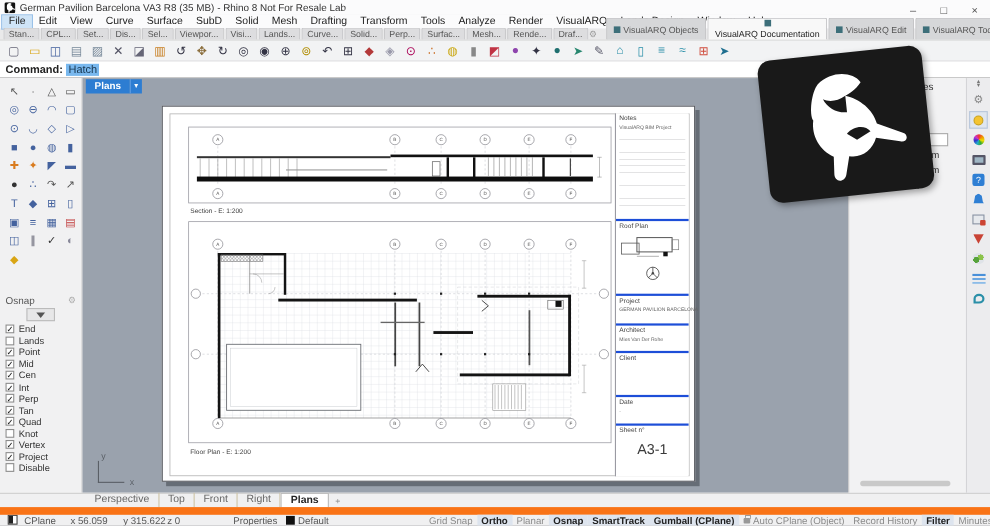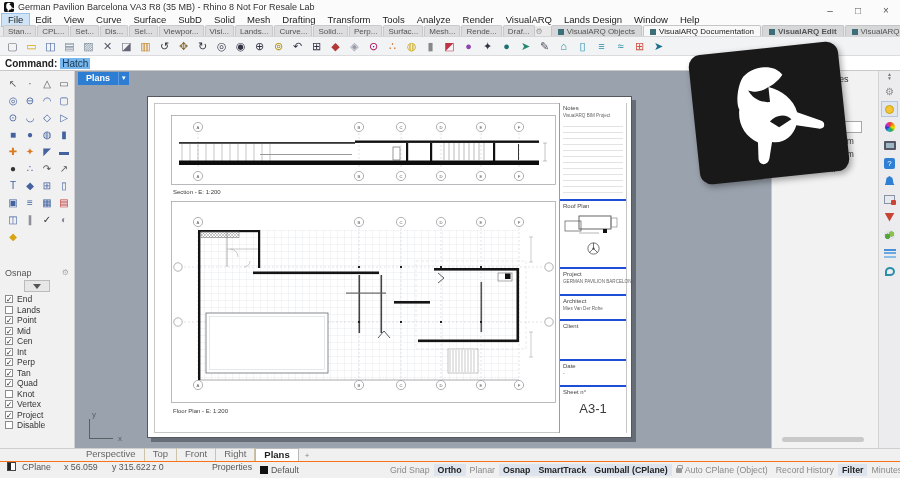--- a/index.html
+++ b/index.html
@@ -21,21 +21,21 @@
   .mi { padding:0 6px; line-height:12px; }
   .mi[data-state="hl"] { background:#cfe4f7; outline:1px solid #9ac1e8; }
 
   
   .tabrow { height:11px; background:#e9e9ea; display:flex; align-items:flex-end; font-size:8px;
             color:#555; padding:0 3px; border-bottom:1px solid #d6d6d6; }
   .ttab { padding:1px 4px 0; background:#dddddf; border:1px solid #c9c9cb; border-bottom:none;
           border-radius:2px 2px 0 0; margin-right:1px; white-space:nowrap; }
   .vatab { padding:1px 6px 0; background:#d6d7d9; border:1px solid #c5c5c7; border-bottom:none;
            border-radius:2px 2px 0 0; margin-right:1px; white-space:nowrap; display:flex; gap:3px; align-items:center;}
-  .vatab[data-state="active"] { background:#f8f8f8; color:#222; }
+  .vatab[data-state="active"] { background:#f8f8f8; color:#222;flex-direction:column; }
   .vatab .cube { width:6px; height:6px; background:#3d6f7a; display:inline-block; }
   .tabgear { margin-left:auto; font-size:8px; color:#999; padding-right:2px; }
 
   
   .iconbar { height:19px; background:#f2f3f4; display:flex; align-items:center; gap:4px;
              padding:0 5px; border-bottom:1px solid #dcdcde; }
   .tbi { width:15px; height:16px; display:flex; align-items:center; justify-content:center;
          font-size:11px; }
 
   
@@ -147,21 +147,21 @@
   .bottombar { position:absolute; left:0; right:0; bottom:17px; height:13px; background:#f0f0f1;
                border-top:1px solid #cfcfcf; display:flex; align-items:center; font-size:9.5px;
                color:#666; padding-left:78px; }
   .btab { padding:0 8px; line-height:12px; border-right:1px solid #cdc3a6; white-space:nowrap; }
   .btab[data-state="active"] { background:#fff; color:#222; font-weight:bold;
                                border:1px solid #b9b9b9; }
   .btab-add { padding:0 6px; color:#888; font-size:8px; }
 
   
   .statusbar { position:absolute; left:0; right:0; bottom:0; height:17px; background:#f0f0f1;
-               border-top:1px solid #f97316; display:flex; font-size:8.8px;
+               border-top:7px solid #f97316; display:flex; font-size:8.8px;
                color:#555; overflow:hidden; }
   .sb-i { width:9px; height:9px; border:1px solid #444; margin:0 6px 0 7px; flex:0 0 auto;
           background:linear-gradient(90deg,#222 50%,#fff 50%); }
   .sb-cplane { width:42px; flex:0 0 auto; }
   .sb-x { width:48px; flex:0 0 auto; }
   .sb-y { width:40px; flex:0 0 auto; }
   .sb-z { width:60px; flex:0 0 auto; }
   .sb-units { width:48px; flex:0 0 auto; }
   .sb-layer { width:54px; flex:0 0 auto; display:flex; align-items:center; gap:3px; }
   .sb-sw { width:8px; height:8px; background:#111; flex:0 0 auto; }
@@ -270,21 +270,21 @@
           <b style="font-weight:normal">VisualARQ Objects</b>
         </span>
 
         <span class="vatab" data-state="active">
           <i class="cube"></i>
           <b style="font-weight:normal">VisualARQ Documentation</b>
         </span>
 
         <span class="vatab" data-state="">
           <i class="cube"></i>
-          <b style="font-weight:bold">VisualARQ Edit</b>
+          <b style="font-weight:normal">VisualARQ Edit</b>
         </span>
 
         <span class="vatab" data-state="">
           <i class="cube"></i>
           <b style="font-weight:normal">VisualARQ Tools</b>
         </span>
       </span>
 
   </div>
 

